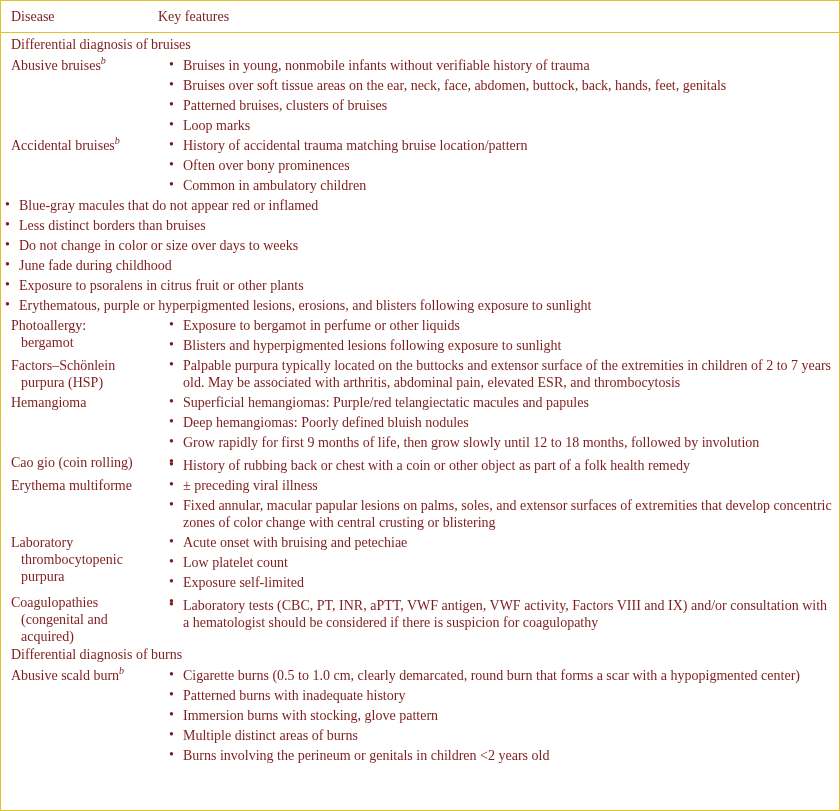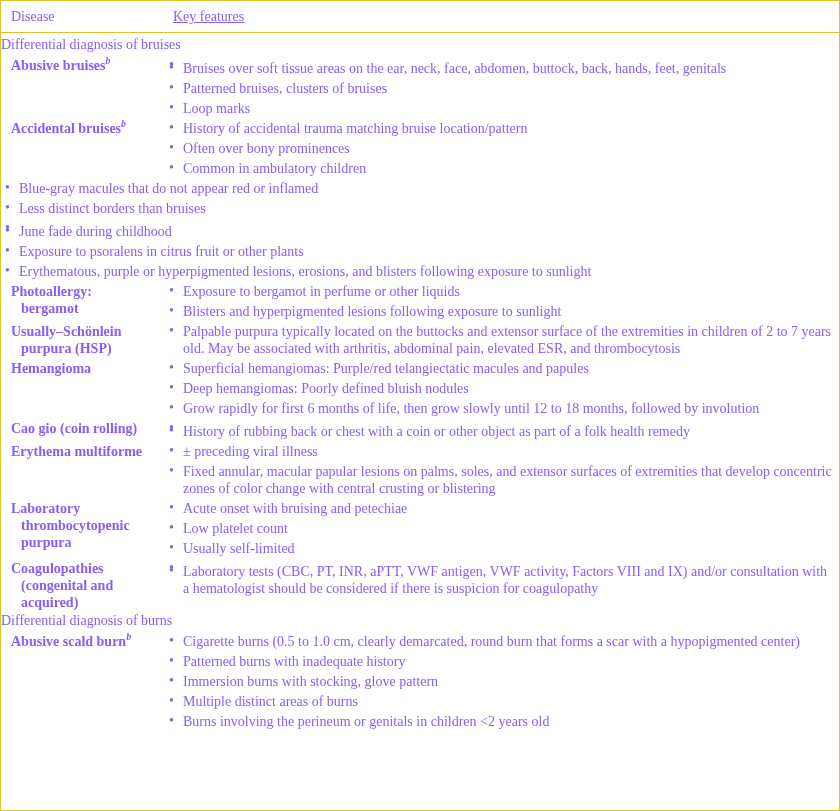--- a/index.html
+++ b/index.html
@@ -2,34 +2,34 @@
 <html><head>
 <meta charset="utf-8">
 <style>
   html, body { margin: 0; padding: 0; background: #ffffff; }
   body { width: 840px; height: 811px; overflow: hidden; }
   .frame {
     position: absolute; left: 0; top: 0;
     width: 838px; height: 809px;
     border: 1px solid #e2c12a;
     font-family: "Liberation Serif", "DejaVu Serif", serif;
-    font-size: 14px; color: #8b5cf6;
+    font-size: 14px; color: #7f1d1d;
   }
   .header {
     height: 31px; border-bottom: 1px solid #e2c12a;
     position: relative;
   }
   .header .col1 { position: absolute; left: 10px; top: 8px; }
-  .header .col2 { position: absolute; left: 172px; top: 8px; text-decoration: underline; }
+  .header .col2 { position: absolute; left: 157px; top: 8px; }
   .body { padding-top: 2px; }
-  .section-title { height: 20px; line-height: 20px; }
+  .section-title { padding-left: 10px; height: 20px; line-height: 20px; }
   .row { display: flex; }
   .disease {
     width: 154px; padding-left: 10px; flex: none;
-    line-height: 17px; padding-top: 2px; font-weight: bold;
+    line-height: 17px; padding-top: 2px;
   }
   .disease .cont { padding-left: 10px; display: block; }
   .features { flex: 1; padding-right: 6px; }
   .feature {
     position: relative; padding-left: 18px;
     line-height: 17px; padding-top: 1.5px; padding-bottom: 1.5px;
   }
   .feature .bullet { position: absolute; left: 4px; top: 1px; }
   sup { font-style: italic; font-size: 10px; line-height: 0; }
 </style>
@@ -39,67 +39,67 @@
 <div class="frame">
   <div class="header">
     <span class="col1">Disease</span>
     <span class="col2">Key features</span>
   </div>
   <div class="body" id="table-body">
       <div class="section-title">Differential diagnosis of bruises</div>
       <div class="row">
         <div class="disease"><span>Abusive bruises<sup>b</sup></span></div>
         <div class="features">
-          <div class="feature"><span class="bullet">•</span></div>
+          <div class="feature"><span class="bullet">•</span><span>Bruises in young, nonmobile infants without verifiable history of trauma</span></div>
           <div class="feature"><span class="bullet">•</span><span>Bruises over soft tissue areas on the ear, neck, face, abdomen, buttock, back, hands, feet, genitals</span></div>
           <div class="feature"><span class="bullet">•</span><span>Patterned bruises, clusters of bruises</span></div>
           <div class="feature"><span class="bullet">•</span><span>Loop marks</span></div>
         </div>
       </div>
       <div class="row">
         <div class="disease"><span>Accidental bruises<sup>b</sup></span></div>
         <div class="features">
           <div class="feature"><span class="bullet">•</span><span>History of accidental trauma matching bruise location/pattern</span></div>
           <div class="feature"><span class="bullet">•</span><span>Often over bony prominences</span></div>
           <div class="feature"><span class="bullet">•</span><span>Common in ambulatory children</span></div>
         </div>
       </div>
       <div class="row">
         <div class="features">
           <div class="feature"><span class="bullet">•</span><span>Blue-gray macules that do not appear red or inflamed</span></div>
           <div class="feature"><span class="bullet">•</span><span>Less distinct borders than bruises</span></div>
-          <div class="feature"><span class="bullet">•</span></div>
+          <div class="feature"><span class="bullet">•</span><span>Do not change in color or size over days to weeks</span></div>
           <div class="feature"><span class="bullet">•</span><span>June fade during childhood</span></div>
         </div>
       </div>
       <div class="row">
         <div class="features">
           <div class="feature"><span class="bullet">•</span><span>Exposure to psoralens in citrus fruit or other plants</span></div>
           <div class="feature"><span class="bullet">•</span><span>Erythematous, purple or hyperpigmented lesions, erosions, and blisters following exposure to sunlight</span></div>
         </div>
       </div>
       <div class="row">
         <div class="disease"><span>Photoallergy:</span><br><span class="cont">bergamot</span></div>
         <div class="features">
           <div class="feature"><span class="bullet">•</span><span>Exposure to bergamot in perfume or other liquids</span></div>
           <div class="feature"><span class="bullet">•</span><span>Blisters and hyperpigmented lesions following exposure to sunlight</span></div>
         </div>
       </div>
       <div class="row">
-        <div class="disease"><span>Usually–Schönlein</span><br><span class="cont">purpura (HSP)</span></div>
+        <div class="disease"><span>Factors–Schönlein</span><br><span class="cont">purpura (HSP)</span></div>
         <div class="features">
           <div class="feature"><span class="bullet">•</span><span>Palpable purpura typically located on the buttocks and extensor surface of the extremities in children of 2 to 7 years old. May be associated with arthritis, abdominal pain, elevated ESR, and thrombocytosis</span></div>
         </div>
       </div>
       <div class="row">
         <div class="disease"><span>Hemangioma</span></div>
         <div class="features">
           <div class="feature"><span class="bullet">•</span><span>Superficial hemangiomas: Purple/red telangiectatic macules and papules</span></div>
           <div class="feature"><span class="bullet">•</span><span>Deep hemangiomas: Poorly defined bluish nodules</span></div>
-          <div class="feature"><span class="bullet">•</span><span>Grow rapidly for first 6 months of life, then grow slowly until 12 to 18 months, followed by involution</span></div>
+          <div class="feature"><span class="bullet">•</span><span>Grow rapidly for first 9 months of life, then grow slowly until 12 to 18 months, followed by involution</span></div>
         </div>
       </div>
       <div class="row">
         <div class="disease"><span>Cao gio (coin rolling)</span></div>
         <div class="features">
           <div class="feature"><span class="bullet">•</span></div>
           <div class="feature"><span class="bullet">•</span><span>History of rubbing back or chest with a coin or other object as part of a folk health remedy</span></div>
         </div>
       </div>
       <div class="row">
@@ -107,21 +107,21 @@
         <div class="features">
           <div class="feature"><span class="bullet">•</span><span>± preceding viral illness</span></div>
           <div class="feature"><span class="bullet">•</span><span>Fixed annular, macular papular lesions on palms, soles, and extensor surfaces of extremities that develop concentric zones of color change with central crusting or blistering</span></div>
         </div>
       </div>
       <div class="row">
         <div class="disease"><span>Laboratory</span><br><span class="cont">thrombocytopenic</span><span class="cont">purpura</span></div>
         <div class="features">
           <div class="feature"><span class="bullet">•</span><span>Acute onset with bruising and petechiae</span></div>
           <div class="feature"><span class="bullet">•</span><span>Low platelet count</span></div>
-          <div class="feature"><span class="bullet">•</span><span>Usually self-limited</span></div>
+          <div class="feature"><span class="bullet">•</span><span>Exposure self-limited</span></div>
         </div>
       </div>
       <div class="row">
         <div class="disease"><span>Coagulopathies</span><br><span class="cont">(congenital and</span><span class="cont">acquired)</span></div>
         <div class="features">
           <div class="feature"><span class="bullet">•</span></div>
           <div class="feature"><span class="bullet">•</span><span>Laboratory tests (CBC, PT, INR, aPTT, VWF antigen, VWF activity, Factors VIII and IX) and/or consultation with a hematologist should be considered if there is suspicion for coagulopathy</span></div>
         </div>
       </div>
       <div class="section-title">Differential diagnosis of burns</div>

